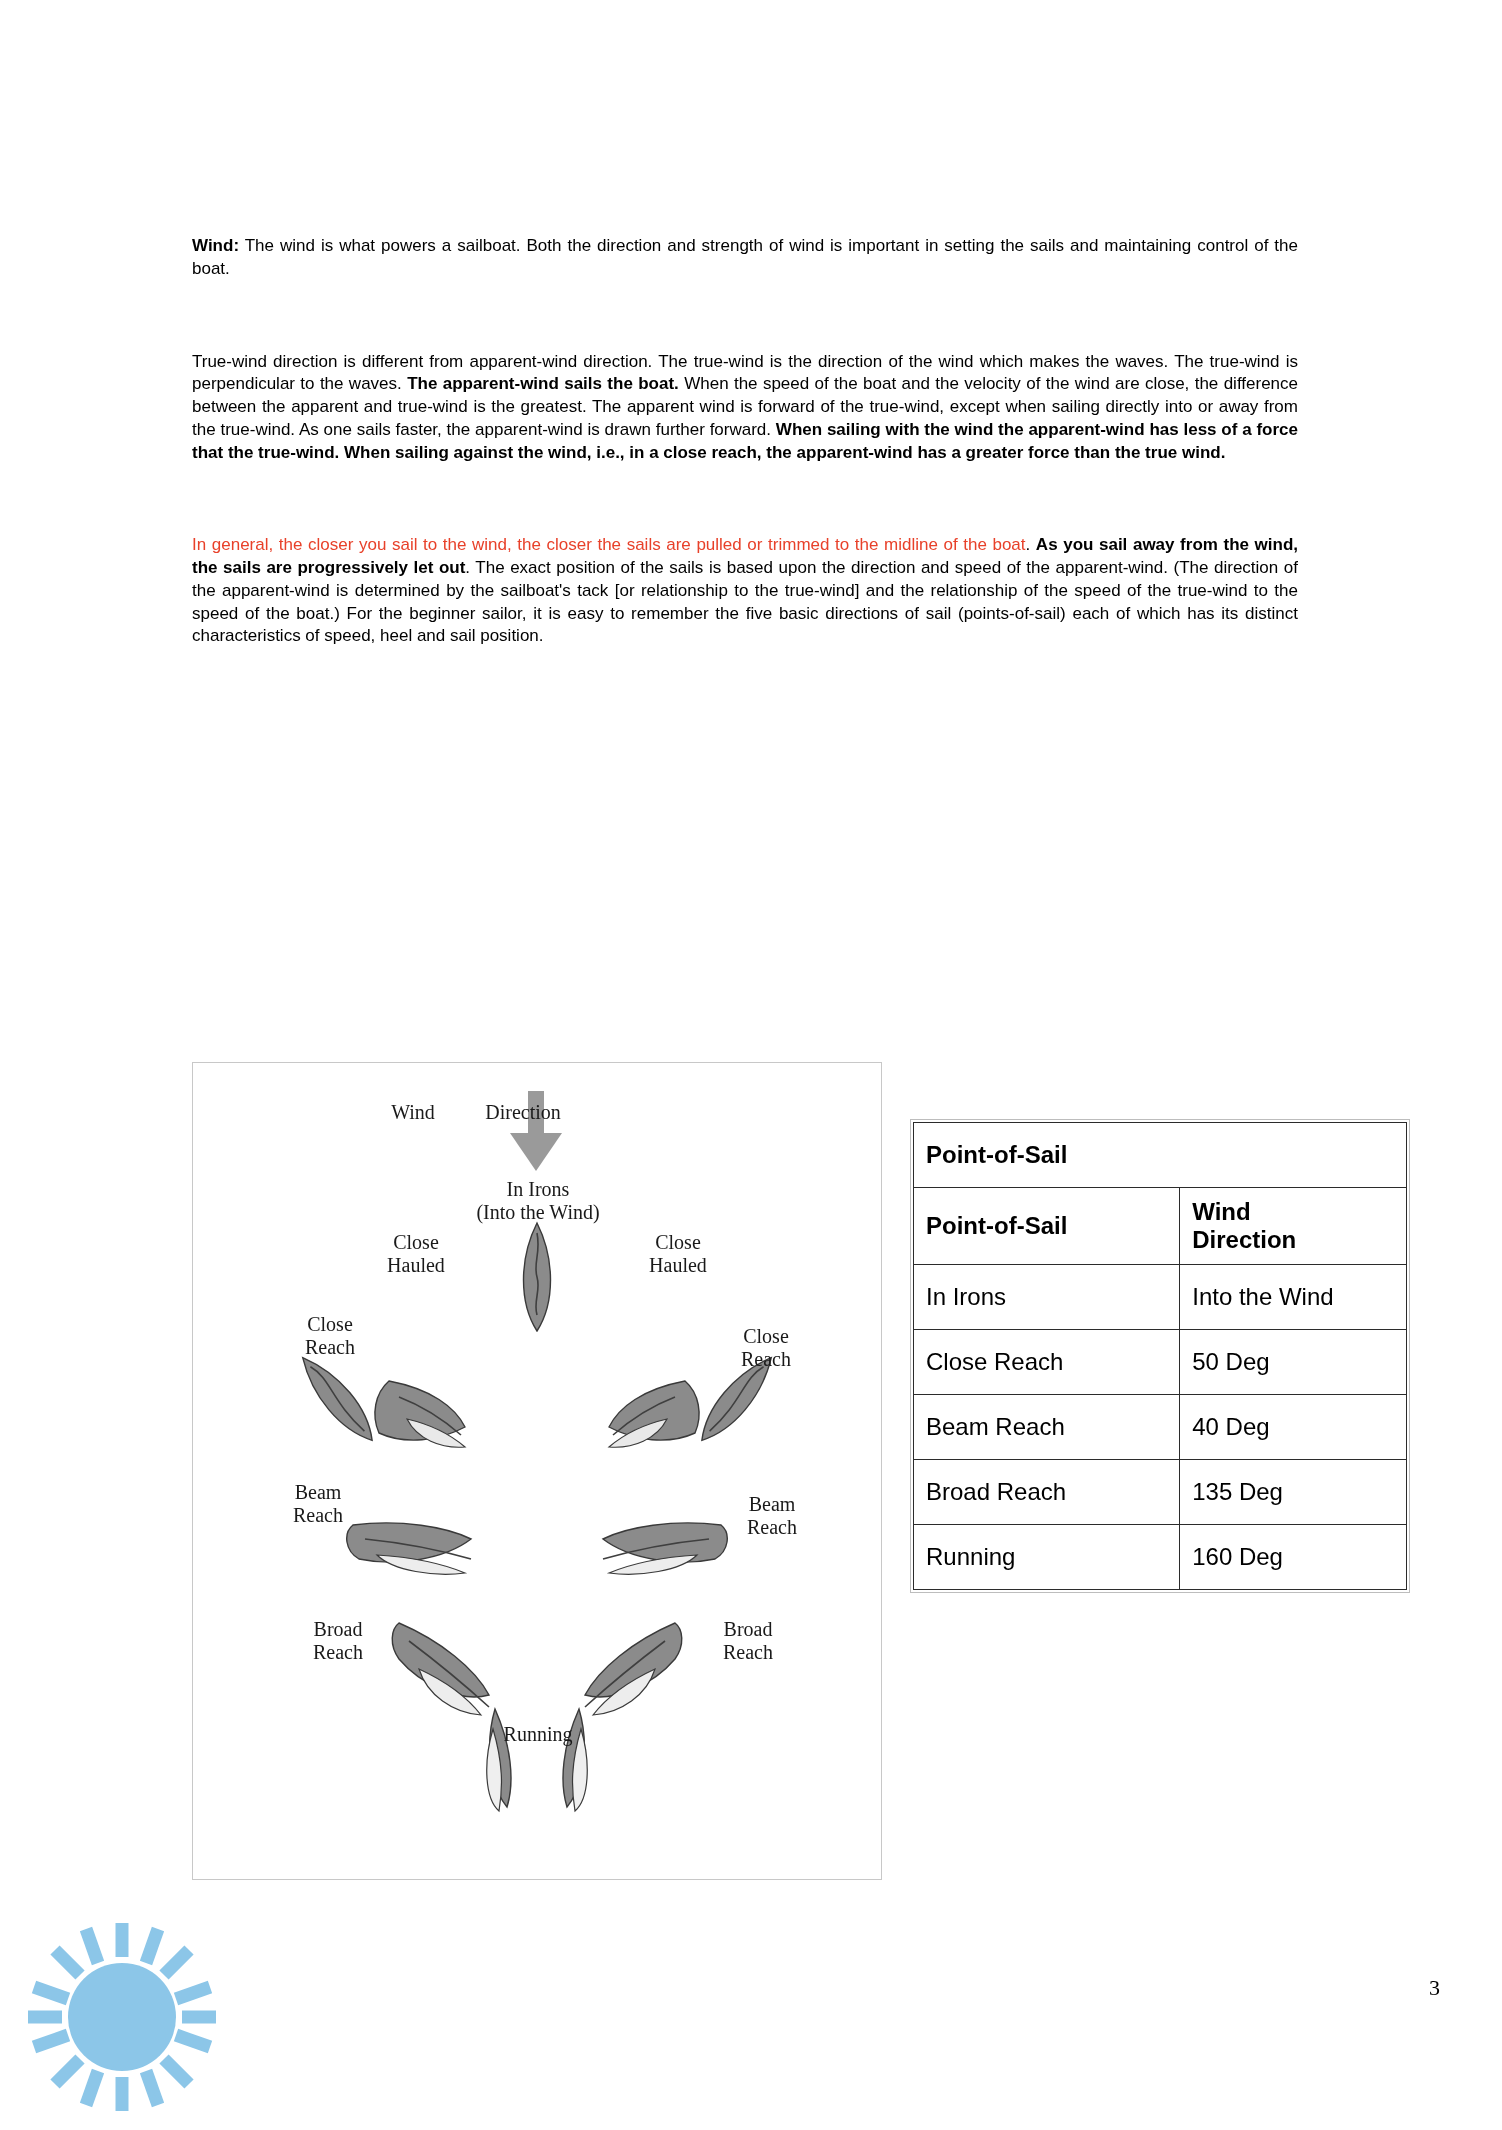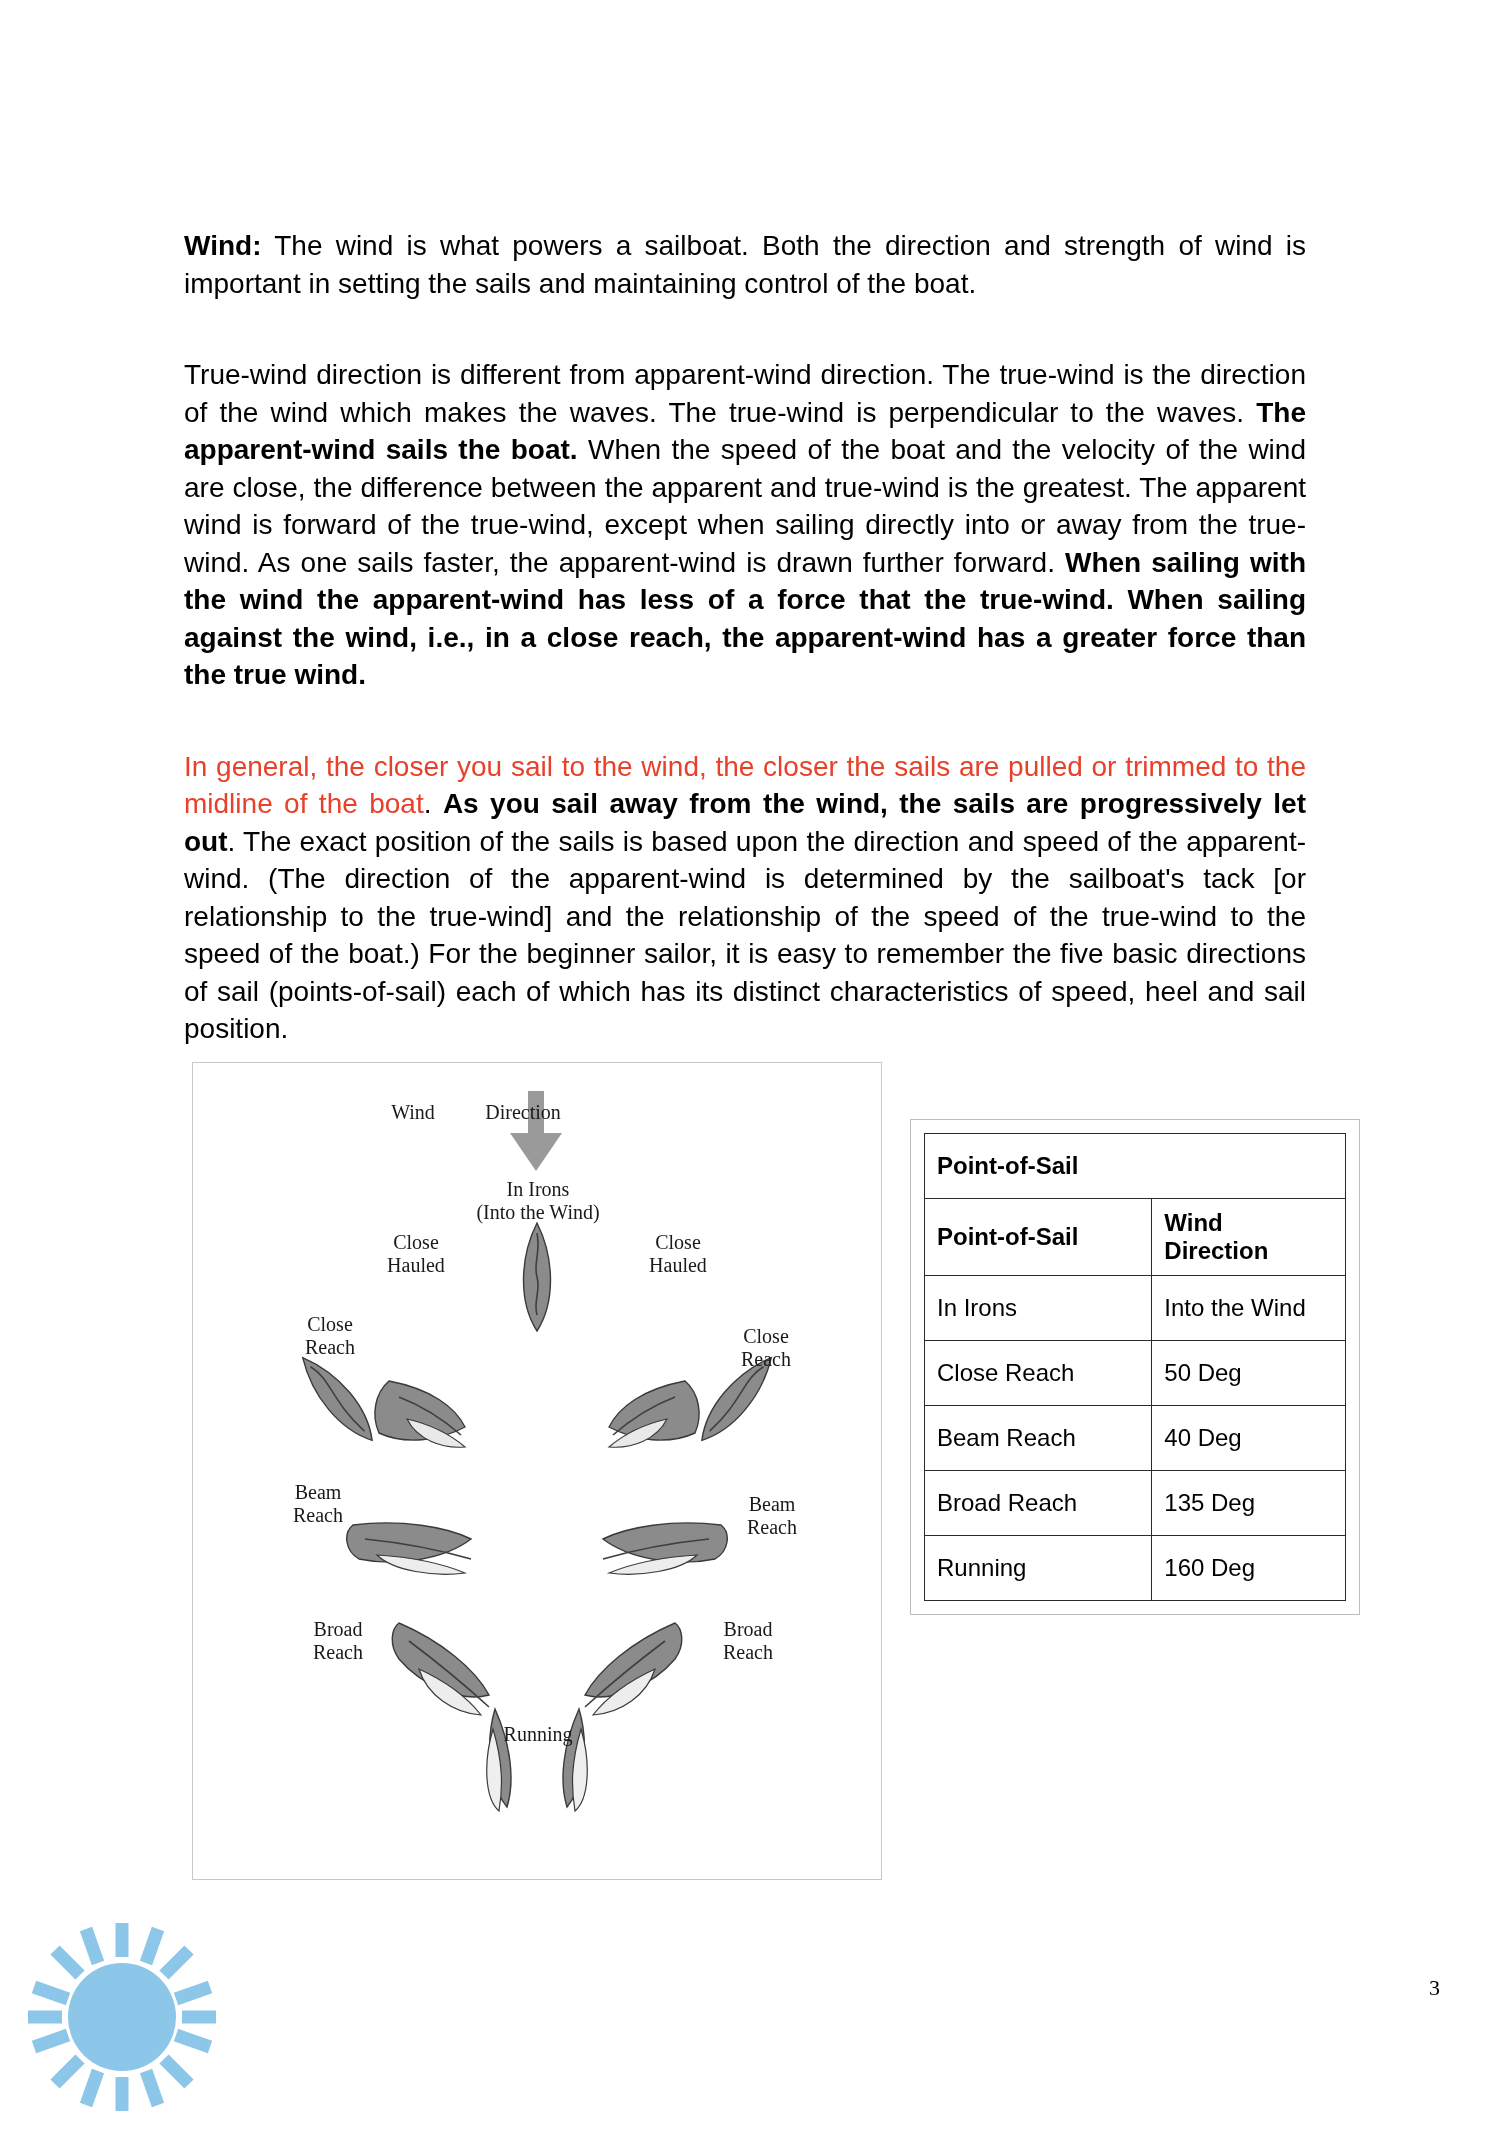--- a/index.html
+++ b/index.html
@@ -26,24 +26,24 @@
     width: 1138px;
   }
   h1.doc-title {
     font-size: 24.5px;
     font-weight: bold;
     margin: 0 0 0 0;
     letter-spacing: 0.2px;
     color: #000;
   }
   p.para {
-    font-size: 28px;
+    font-size: 17px;
     line-height: 1.34;
     color: #000;
-    margin: 8px;
+    margin: 16px;
     text-align: justify;
   }
   .spacer-lg { height: 44px; }
   .spacer-md { height: 38px; }
   b { font-weight: bold; }
   .red { color: #e8412a; }
 
   
   .figure-wrap {
     position: absolute;
@@ -73,24 +73,24 @@
     line-height: 1.15;
     text-align: center;
     white-space: pre;
   }
 
   
   .pos-table {
     position: absolute;
     left: 718px;
     top: 57px;
-    width: 450px;
+    width: 500px;
     border: 1px solid #bdbdbd;
     background: #fff;
-    padding: 13px;
+    padding: 2px;
     box-sizing: border-box;
   }
   table.pos {
     border-collapse: collapse;
     width: 100%;
     table-layout: fixed;
   }
   table.pos td {
     border: 1px solid #2b2b2b;
     padding: 10px 12px;

